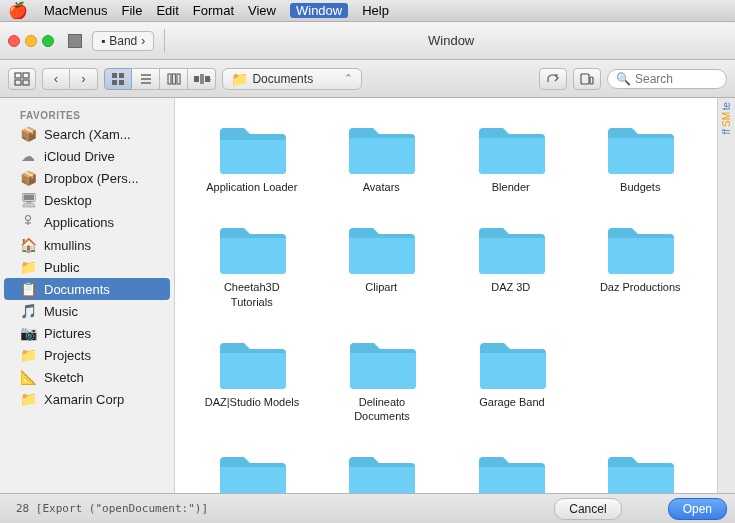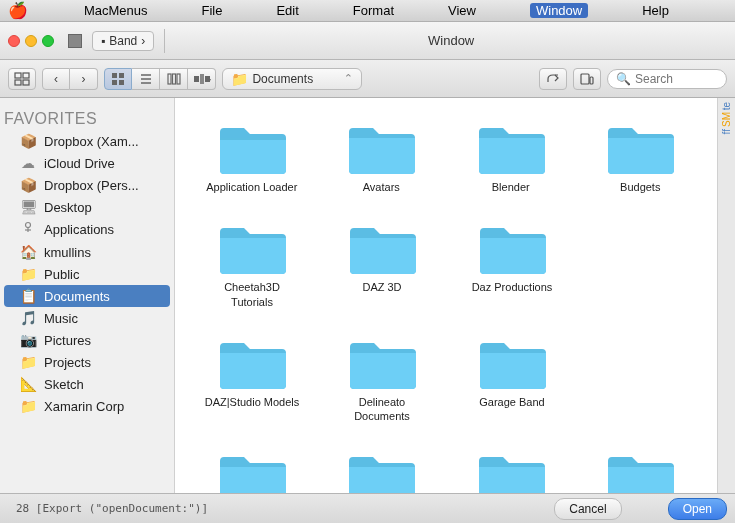--- a/index.html
+++ b/index.html
@@ -27,21 +27,21 @@
       font-size: 16px;
       margin-right: 16px;
       color: #000;
     }
     .menu-items {
       display: flex;
       gap: 14px;
       font-size: 13px;
       color: #000;
     }
-    .menu-item { cursor: default; margin-left: 40px; }
+    .menu-item { cursor: default; }
     .menu-item.active { background: #3d6ec2; color: white; padding: 0 6px; border-radius: 3px; }
 
     
     .toolbar {
       background: linear-gradient(to bottom, #f5f5f5, #e0e0e0);
       border-bottom: 1px solid #b5b5b5;
       height: 38px;
       display: flex;
       align-items: center;
       padding: 0 8px;
@@ -164,24 +164,24 @@
     
     .sidebar {
       width: 175px;
       min-width: 175px;
       background: #f0f0f0;
       border-right: 1px solid #d0d0d0;
       overflow-y: auto;
       padding: 8px 0;
     }
     .sidebar-section-label {
-      font-size: 16px;
-      font-weight: 400;
+      font-size: 10px;
+      font-weight: 700;
       color: #888;
-      padding: 4px 4px 2px;
+      padding: 4px 20px 2px;
       text-transform: uppercase;
       letter-spacing: 0.5px;
     }
     .sidebar-item {
       display: flex;
       align-items: center;
       padding: 3px 16px;
       gap: 8px;
       cursor: pointer;
       font-size: 13px;
@@ -395,21 +395,21 @@
   </div>
 </div>
 
 <div class="main">
 
   <div class="sidebar">
     <div class="sidebar-section-label">Favorites</div>
 
     <div class="sidebar-item">
       <span class="sidebar-icon">📦</span>
-      <span>Dropbox (Xam...</span>
+      <span>Search (Xam...</span>
     </div>
     <div class="sidebar-item">
       <span class="sidebar-icon">☁</span>
       <span>iCloud Drive</span>
     </div>
     <div class="sidebar-item">
       <span class="sidebar-icon">📦</span>
       <span>Dropbox (Pers...</span>
     </div>
     <div class="sidebar-item">
@@ -512,20 +512,29 @@
         </div>
         <span class="folder-label">Cheetah3D<br>Tutorials</span>
       </div>
       <div class="folder-item">
         <div class="folder-icon">
           <svg class="folder-svg" viewBox="0 0 72 58">
             <path d="M4 14 Q4 10 8 10 L28 10 L34 16 L66 16 Q70 16 70 20 L70 52 Q70 56 66 56 L8 56 Q4 56 4 52 Z" fill="#5bbde4"></path>
             <path d="M4 20 L70 20 L70 52 Q70 56 66 56 L8 56 Q4 56 4 52 Z" fill="#6dcff6"></path>
           </svg>
         </div>
+        <span class="folder-label">Clipart</span>
+      </div>
+      <div class="folder-item">
+        <div class="folder-icon">
+          <svg class="folder-svg" viewBox="0 0 72 58">
+            <path d="M4 14 Q4 10 8 10 L28 10 L34 16 L66 16 Q70 16 70 20 L70 52 Q70 56 66 56 L8 56 Q4 56 4 52 Z" fill="#5bbde4"></path>
+            <path d="M4 20 L70 20 L70 52 Q70 56 66 56 L8 56 Q4 56 4 52 Z" fill="#6dcff6"></path>
+          </svg>
+        </div>
         <span class="folder-label">DAZ 3D</span>
       </div>
       <div class="folder-item">
         <div class="folder-icon">
           <svg class="folder-svg" viewBox="0 0 72 58">
             <path d="M4 14 Q4 10 8 10 L28 10 L34 16 L66 16 Q70 16 70 20 L70 52 Q70 56 66 56 L8 56 Q4 56 4 52 Z" fill="#5bbde4"></path>
             <path d="M4 20 L70 20 L70 52 Q70 56 66 56 L8 56 Q4 56 4 52 Z" fill="#6dcff6"></path>
           </svg>
         </div>
         <span class="folder-label">Daz Productions</span>

